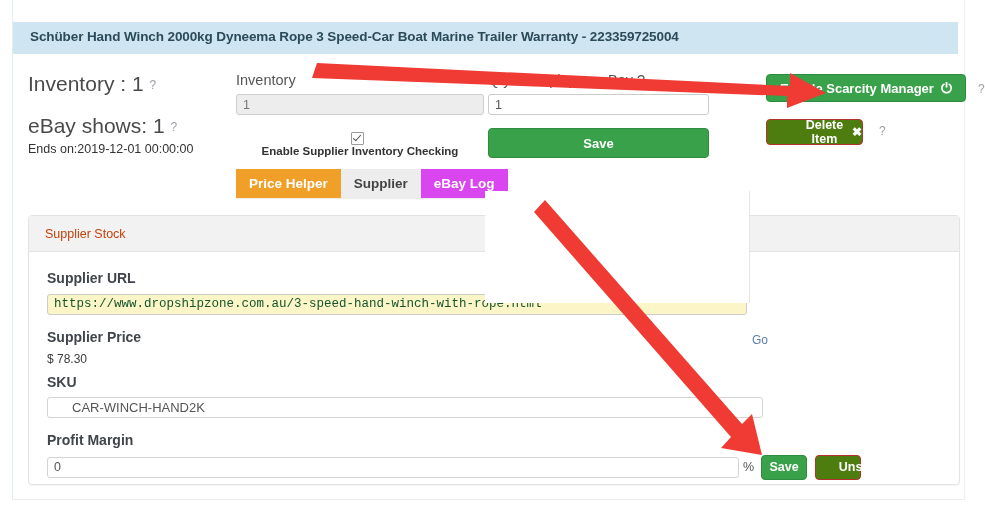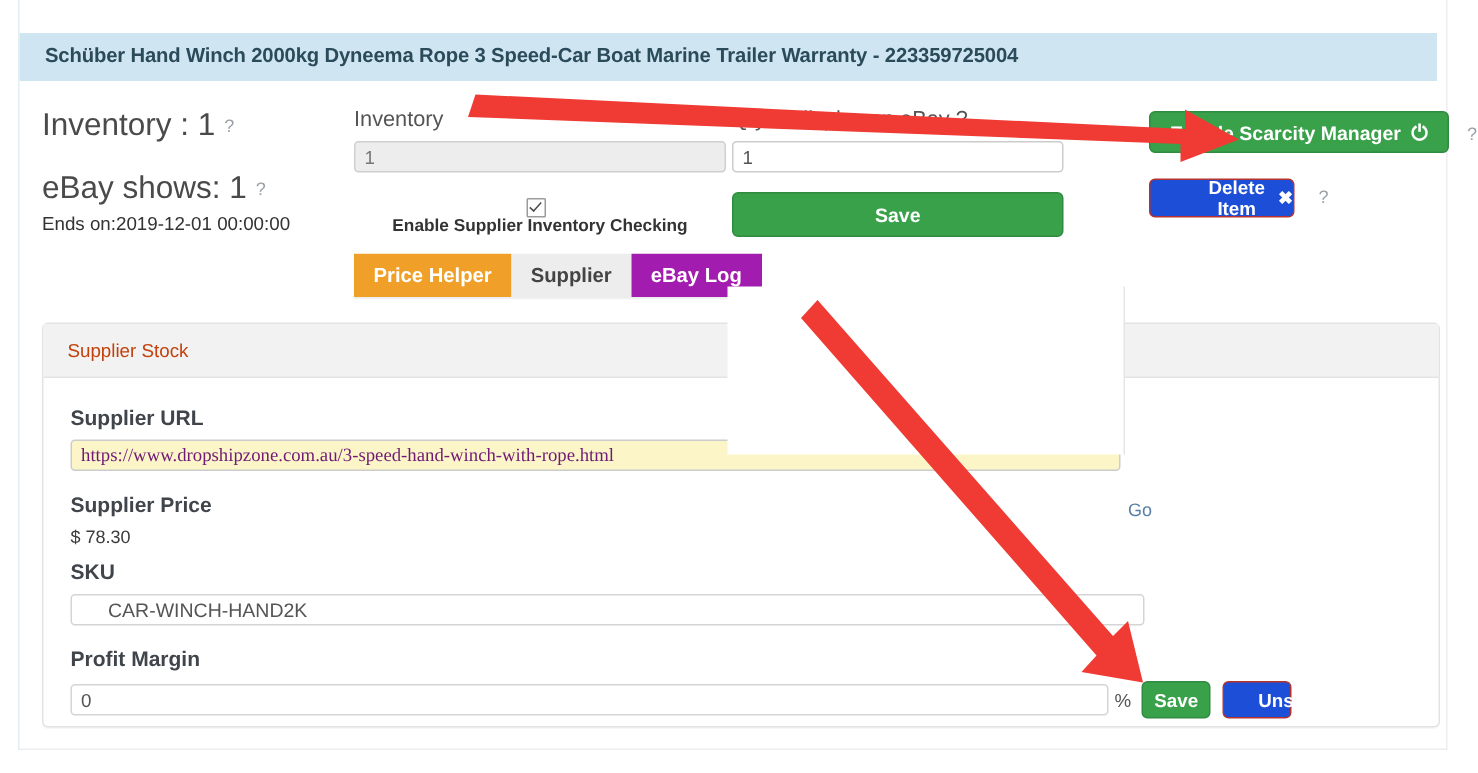--- a/index.html
+++ b/index.html
@@ -123,21 +123,21 @@
     text-align: center;
     cursor: pointer;
     font-family: "Liberation Sans", sans-serif;
     display: inline-flex;
     align-items: center;
     justify-content: center;
     box-sizing: border-box;
     user-select: none;
   }
   .btn-green { background: #3aa14b; border-color: #2f8b3f; }
-  .btn-red   { background: #1d4ed8; border-color: #b5322f; padding-left: 36px; }
+  .btn-red   { background: #4d7c0f; border-color: #b5322f; padding-left: 36px; }
   .btn-save-wide { width: 221px; height: 30px; margin-top: 13px; }
   
   .right-col { position: absolute; left: 766px; top: 74px; }
   .scarcity-btn {
     width: 200px; height: 28px;
     background: #3aa14b;
     border: 1px solid #2f8b3f;
     border-radius: 4px;
     color: #fff;
     font-size: 13px;
@@ -176,21 +176,21 @@
     display: flex; align-items: center;
     font-size: 13.5px;
     font-weight: bold;
     color: #fff;
     box-sizing: border-box;
     cursor: pointer;
     white-space: nowrap;
   }
   .tab-orange { background: #f0a028; }
   .tab-white  { background: #ededed; color: #444; }
-  .tab-blue   { background: #a21caf; }
+  .tab-blue   { background: #d946ef; }
   
   .panel {
     position: absolute;
     left: 28px; top: 215px;
     width: 932px; height: 270px;
     border: 1px solid #e3e3e3;
     border-radius: 4px;
     background: #fff;
     box-sizing: border-box;
     box-shadow: 0 1px 1px rgba(0,0,0,.04);
@@ -213,23 +213,23 @@
     margin-bottom: 7px;
     white-space: nowrap;
   }
   .url-input {
     width: 700px; height: 21px;
     box-sizing: border-box;
     border: 1px solid #ccc;
     border-radius: 3px;
     background: #fbf5c8;
     font-size: 12.5px;
-    color: #701a75;
+    color: #14532d;
     padding: 0 6px;
-    font-family: Liberation Serif, serif;
+    font-family: Liberation Mono, monospace;
     outline: none;
   }
   .go-link {
     position: absolute;
     left: 723px; top: 81px;
     font-size: 12px;
     color: #5a7fa6;
     text-decoration: none;
   }
   .price-val { font-size: 12px; color: #3b3b3b; margin-bottom: 8px; }

